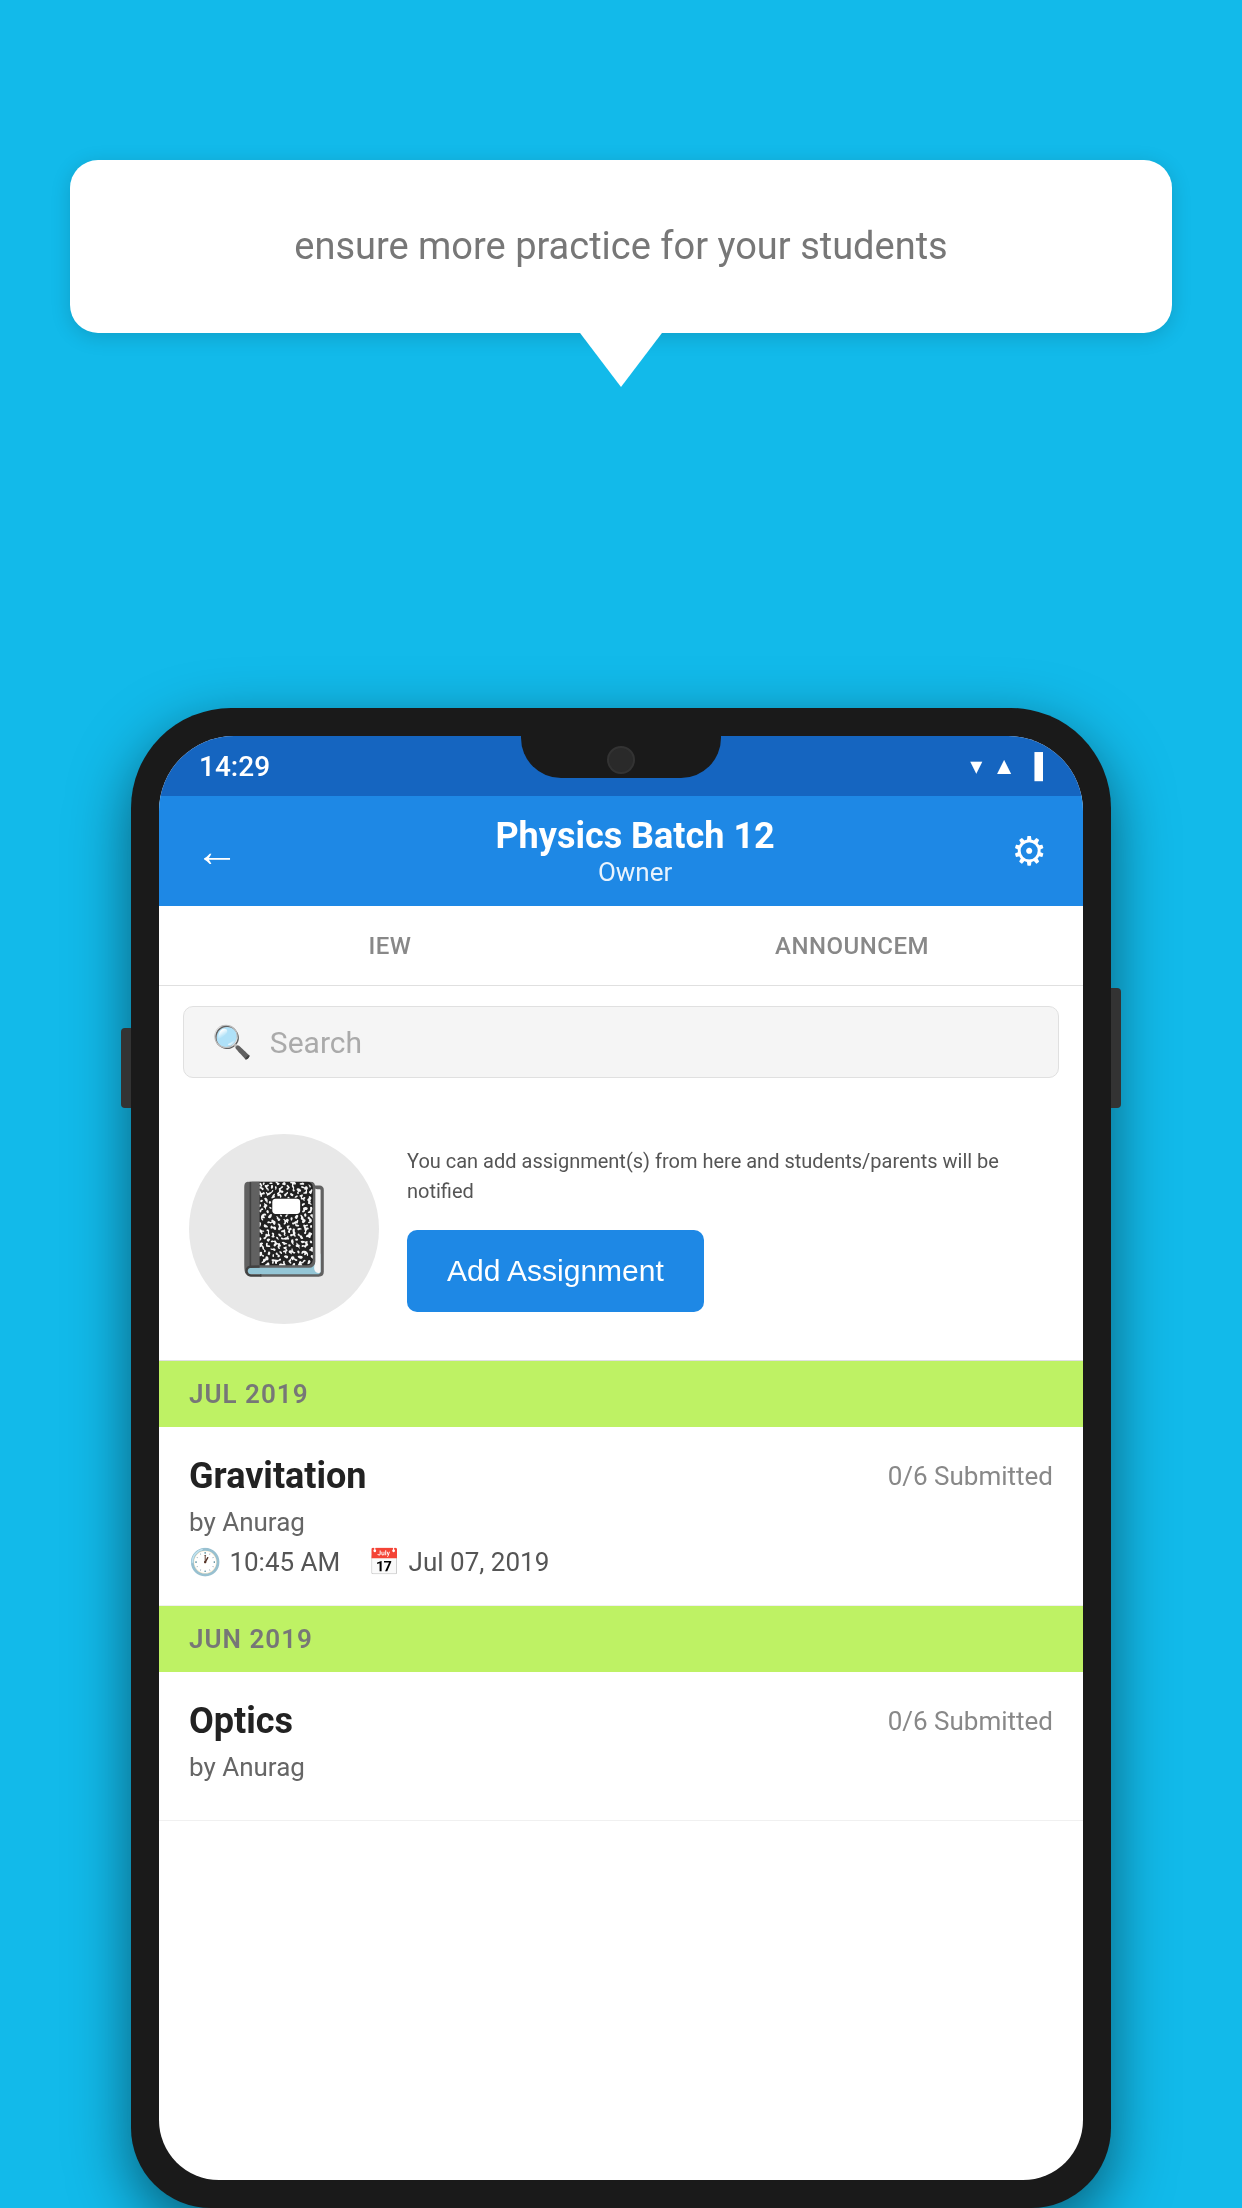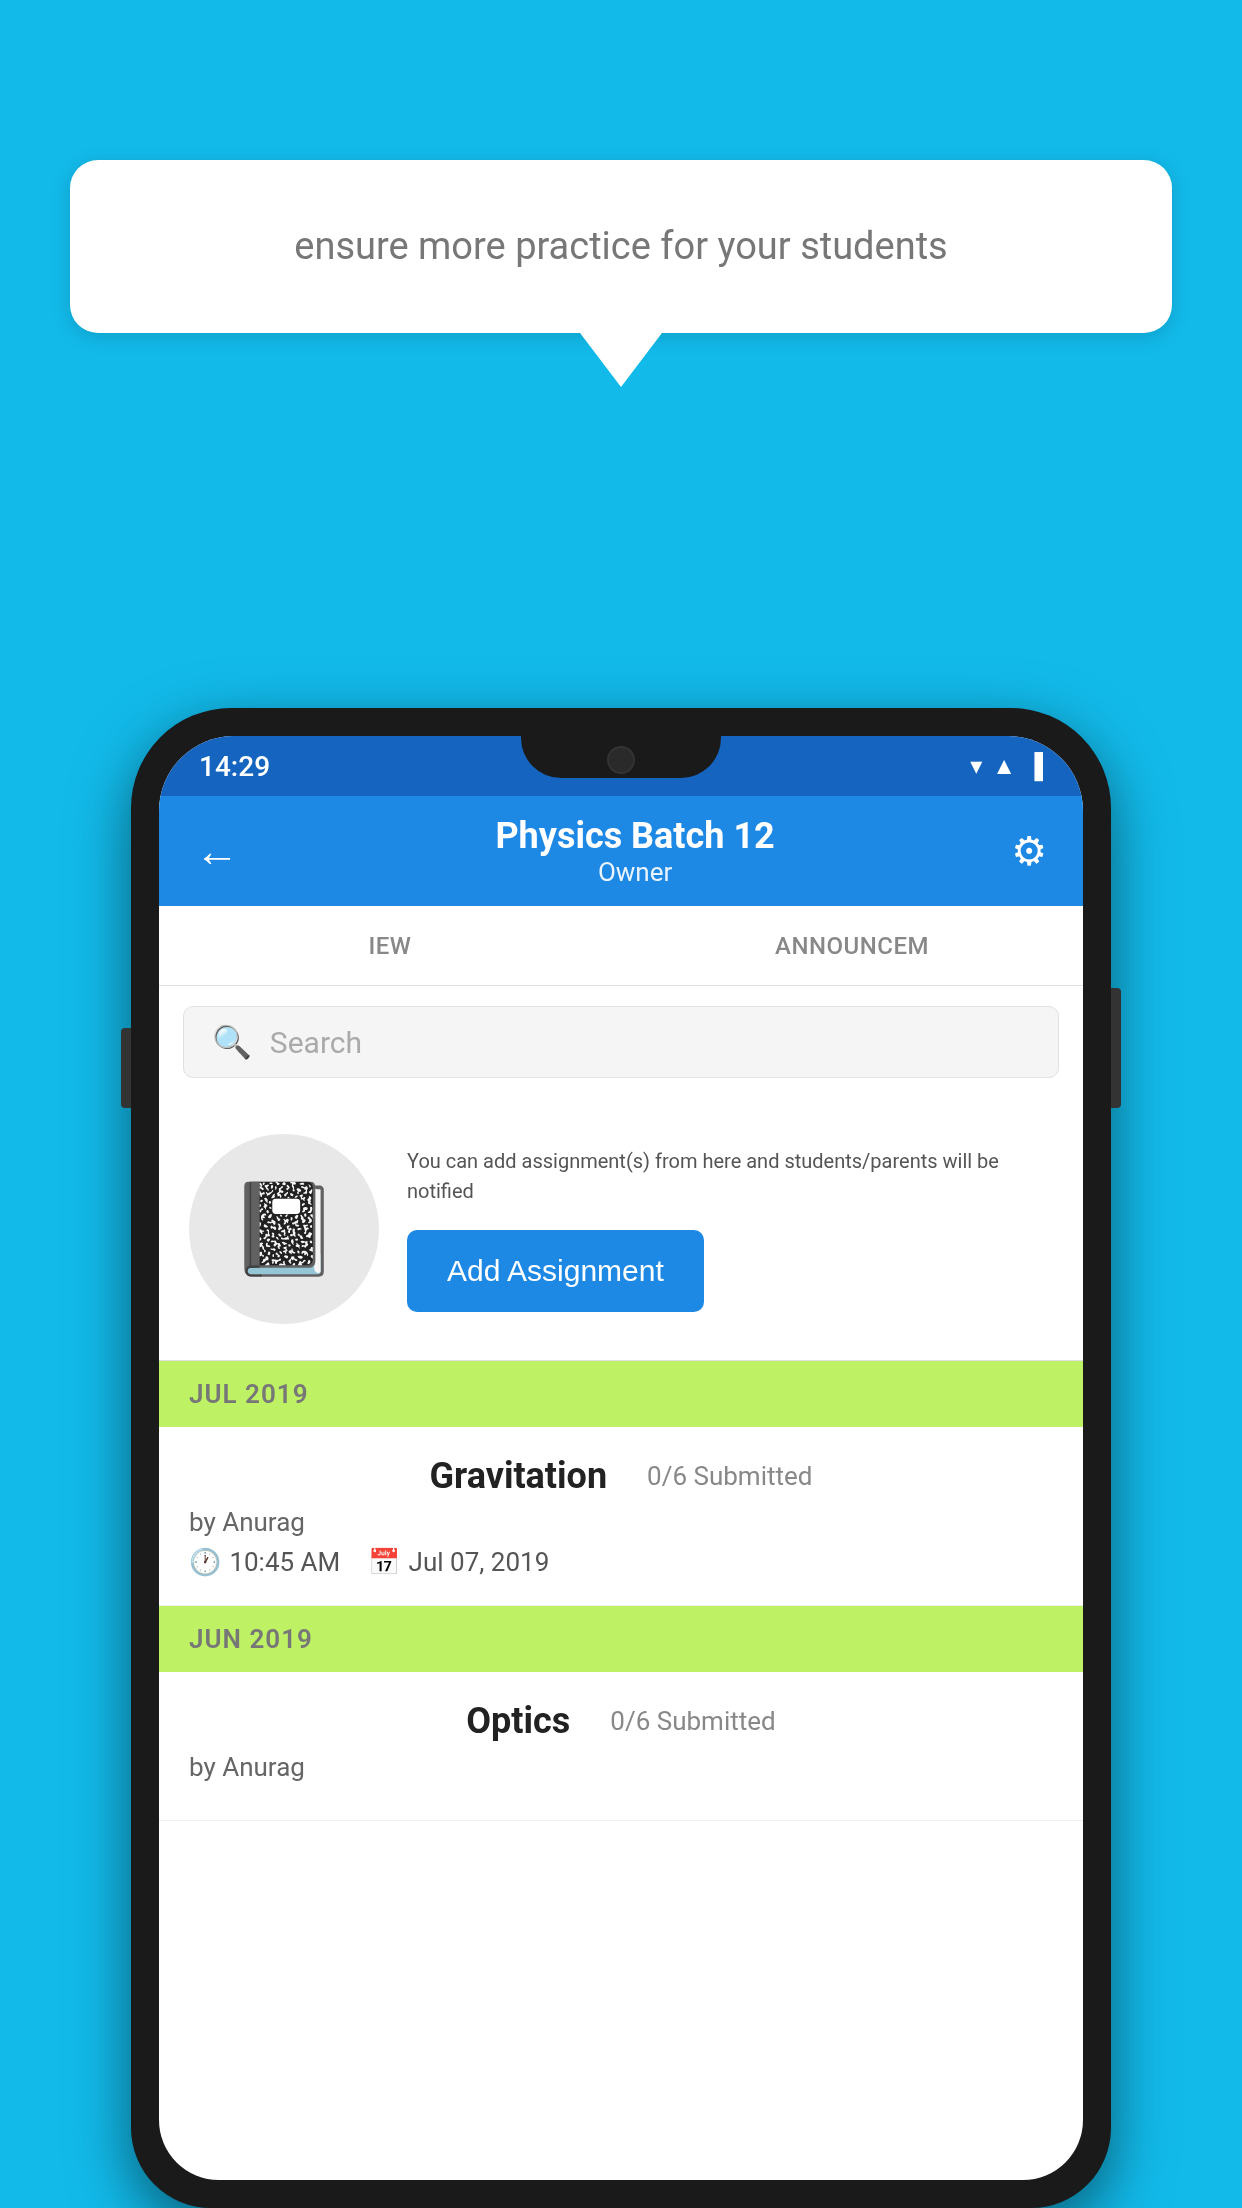--- a/index.html
+++ b/index.html
@@ -302,21 +302,21 @@
 
     
     .assignment-item {
       background: white;
       padding: 28px 30px;
       border-bottom: 1px solid #f0f0f0;
     }
 
     .assignment-item-header {
       display: flex;
-      justify-content: center;
+      justify-content: space-between;
       align-items: center;
       margin-bottom: 10px;
       gap: 40px;
     }
 
     .assignment-name {
       font-size: 36px;
       font-weight: 700;
       color: #222;
     }

